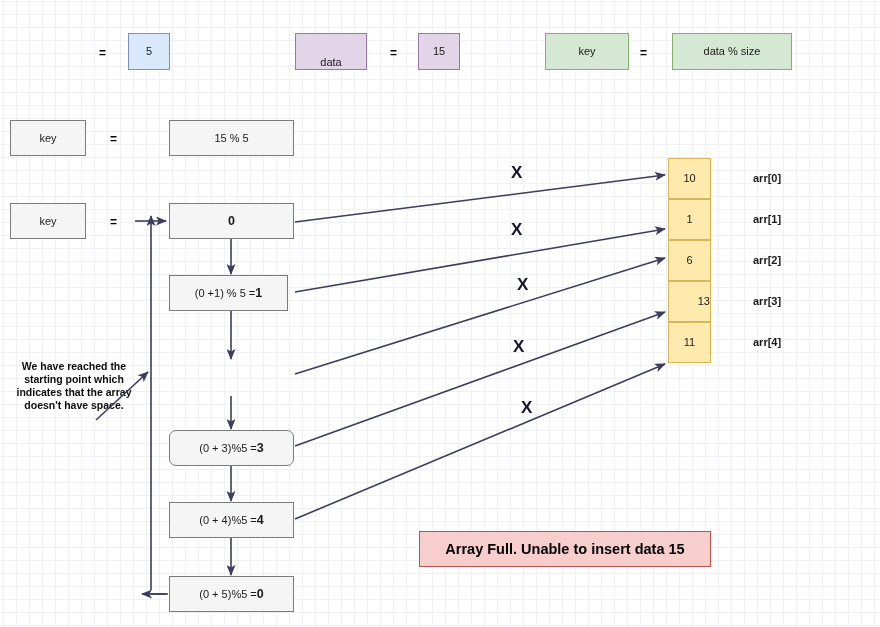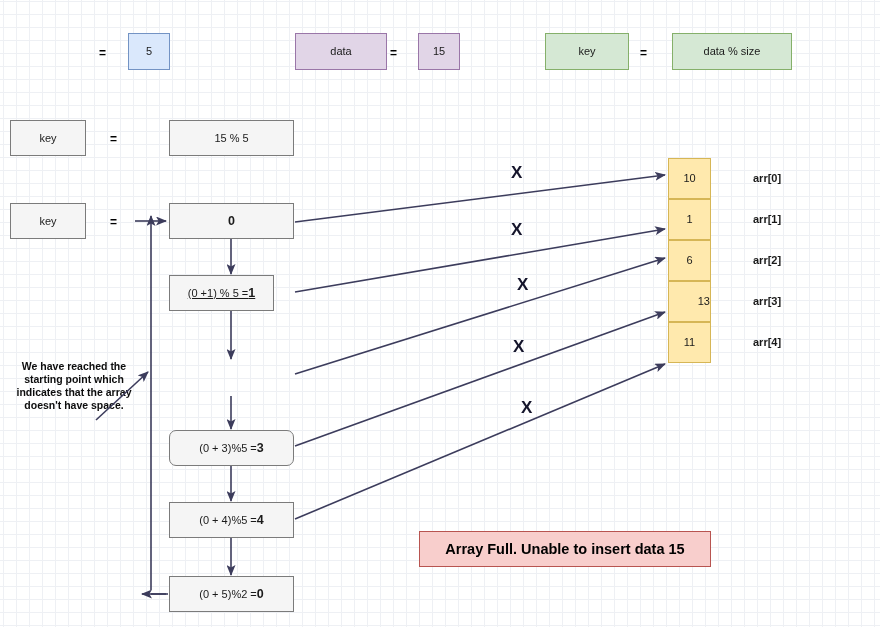--- a/index.html
+++ b/index.html
@@ -89,21 +89,21 @@
 </head>
 <body>
 
 <div id="canvas">
 
   <div class="eq" style="left:99px; top:46px;">=</div>
   <div class="node blue" style="left:128px; top:33px; width:42px; height:37px;">
     <span>5</span>
   </div>
 
-  <div class="node purple" style="left:295px; top:33px; width:92px; height:37px;">
+  <div class="node purple" style="left:295px; top:33px; width:72px; height:37px;align-items:flex-end;">
     <span>data</span>
   </div>
   <div class="eq" style="left:390px; top:46px;">=</div>
   <div class="node purple" style="left:418px; top:33px; width:42px; height:37px;">
     <span>15</span>
   </div>
 
   <div class="node green" style="left:545px; top:33px; width:84px; height:37px;">
     <span>key</span>
   </div>
@@ -122,38 +122,38 @@
 
   <div class="node grey" style="left:10px; top:203px; width:76px; height:36px;">
     <span>key</span>
   </div>
   <div class="eq" style="left:110px; top:215px;">=</div>
 
   <div class="node grey" style="left:169px; top:203px; width:125px; height:36px;">
     <span class="b-bold">0</span>
   </div>
 
-  <div class="node grey" style="left:169px; top:275px; width:105px; height:36px;text-decoration:underline;">
+  <div class="node grey" style="left:169px; top:275px; width:119px; height:36px;">
     <span>(0 +1) % 5 = </span>
       <span class="b-bold">1</span>
   </div>
 
 
   <div class="node grey" style="left:169px; top:430px; width:125px; height:36px;border-radius:7px;">
     <span>(0 + 3)%5 = </span>
       <span class="b-bold">3</span>
   </div>
 
   <div class="node grey" style="left:169px; top:502px; width:125px; height:36px;">
     <span>(0 + 4)%5 = </span>
       <span class="b-bold">4</span>
   </div>
 
   <div class="node grey" style="left:169px; top:576px; width:125px; height:36px;">
-    <span>(0 + 5)%2 = </span>
+    <span>(0 + 5)%5 = </span>
       <span class="b-bold">0</span>
   </div>
 
   <div class="node amber" style="left:668px; top:158px; width:43px; height:41px;">
     <span>10</span>
   </div>
   <div class="arrlabel" style="left:753px; top:172px;">arr[0]</div>
 
   <div class="node amber" style="left:668px; top:199px; width:43px; height:41px;">
     <span>1</span>

